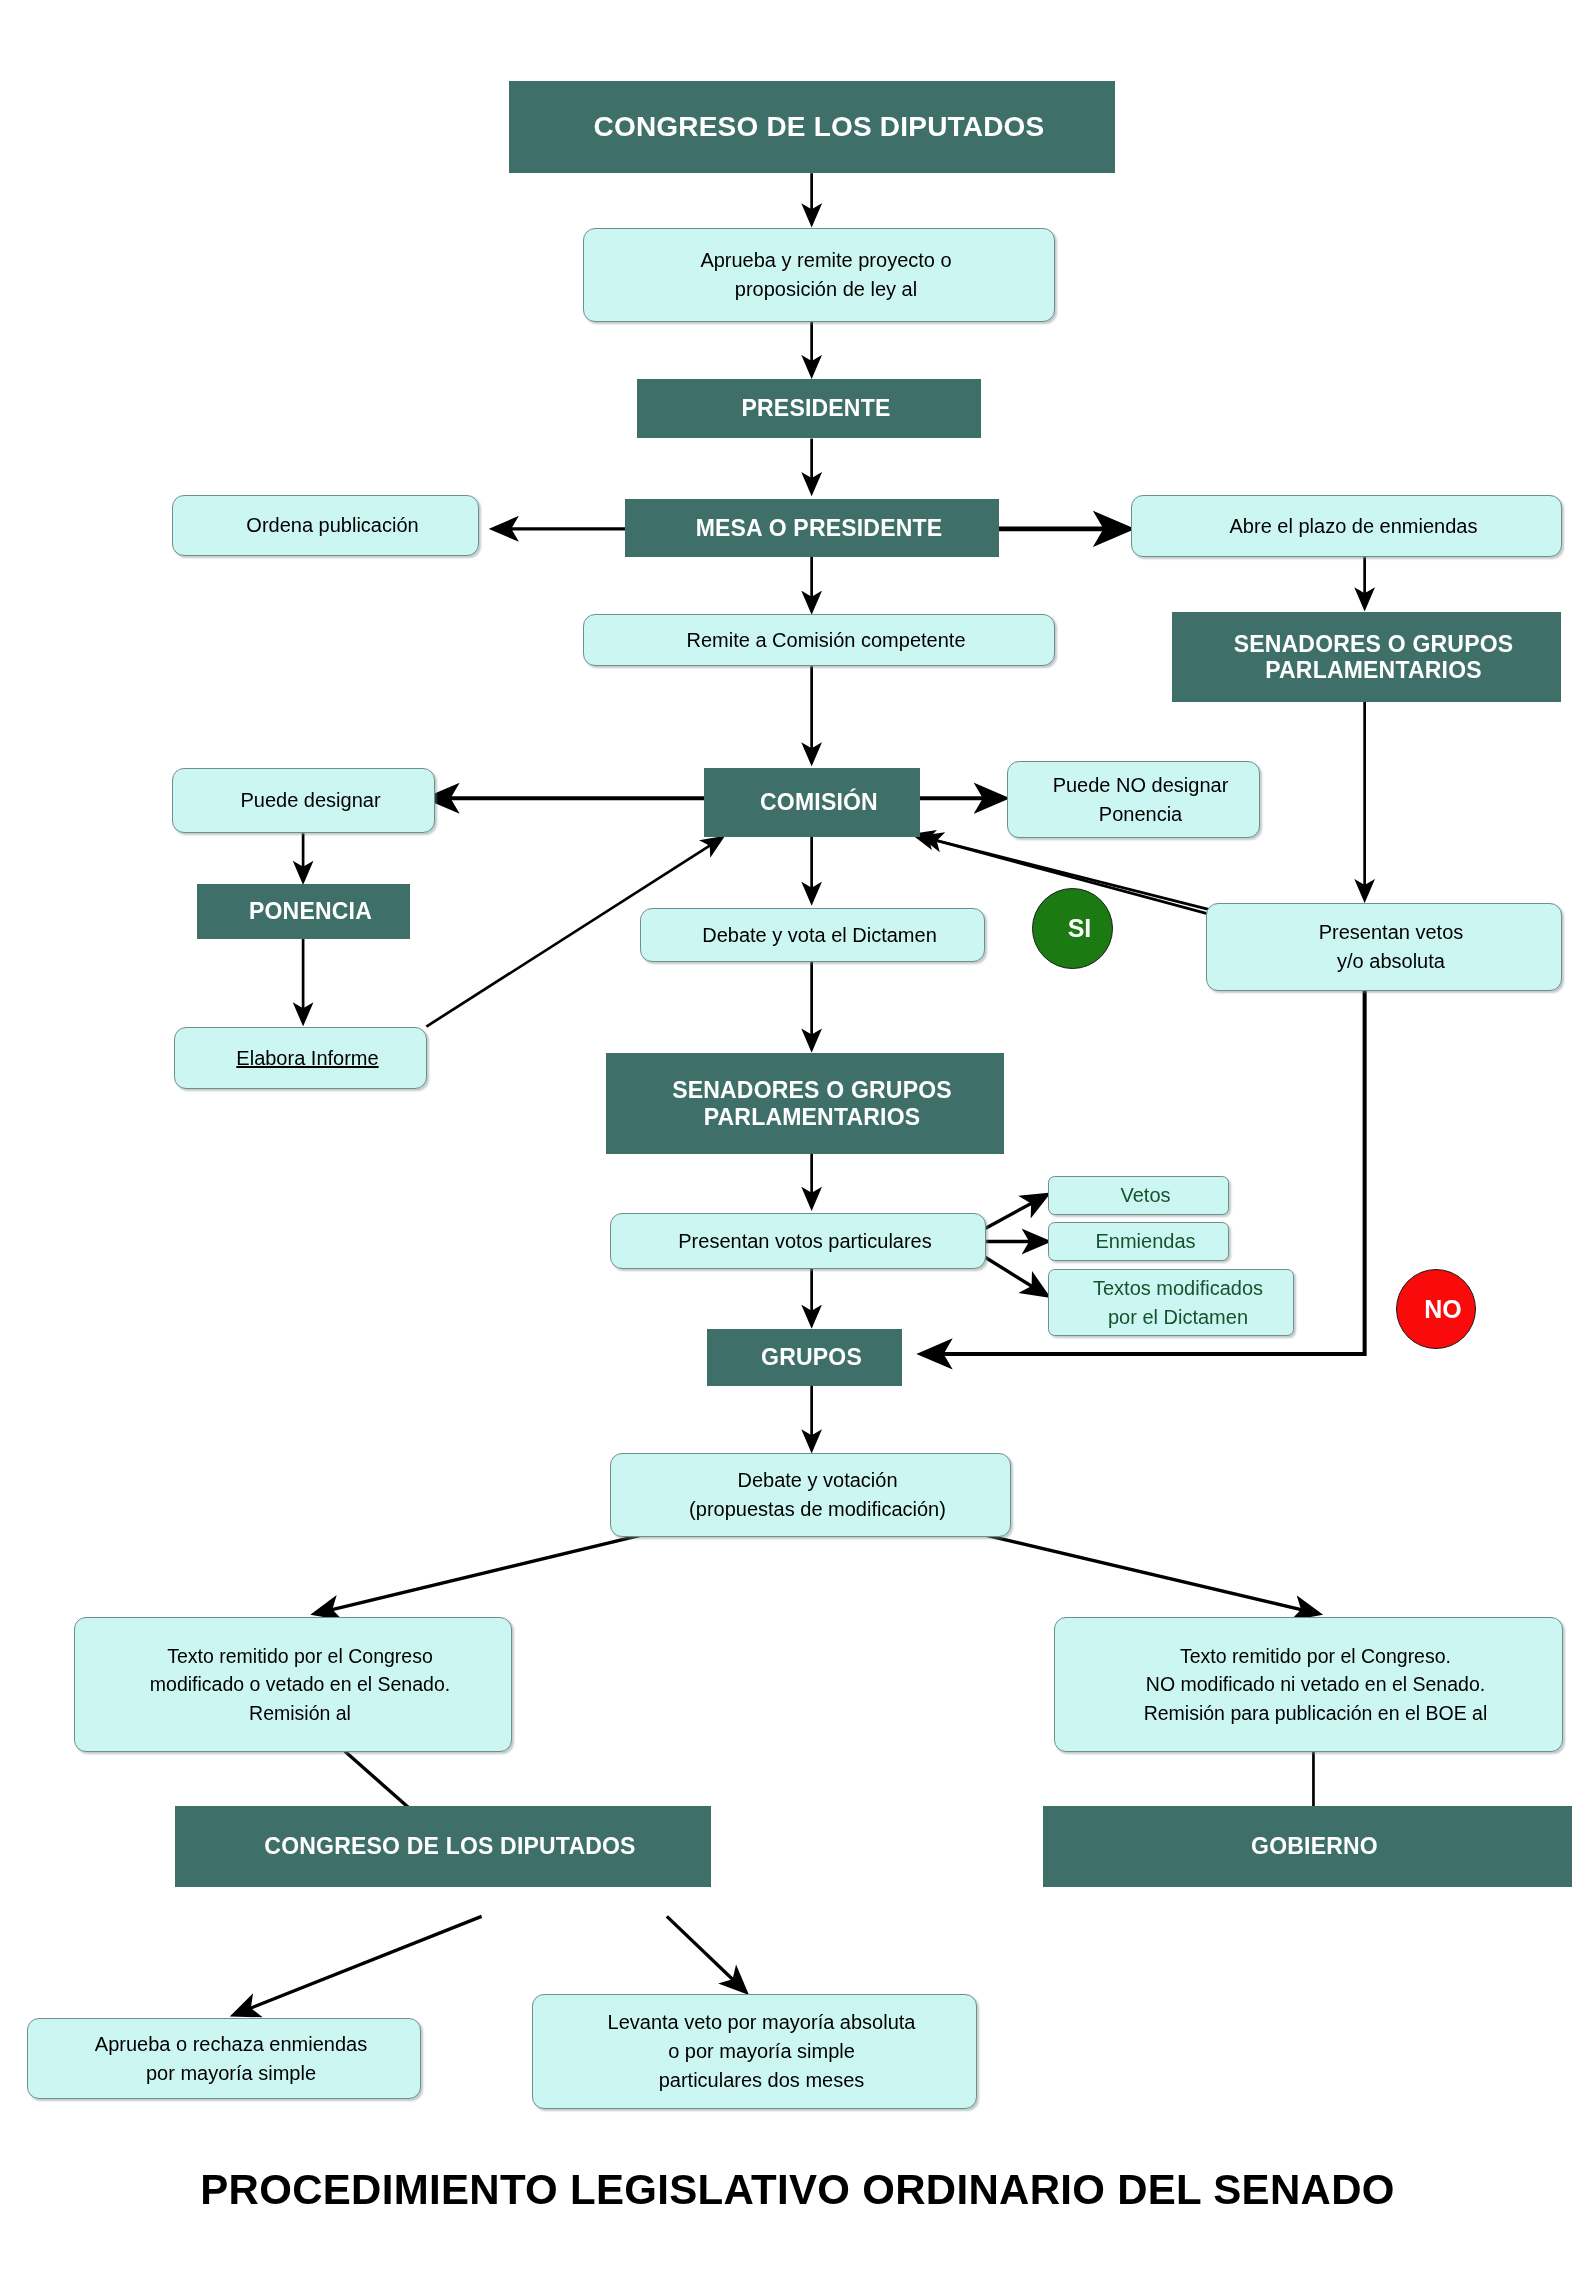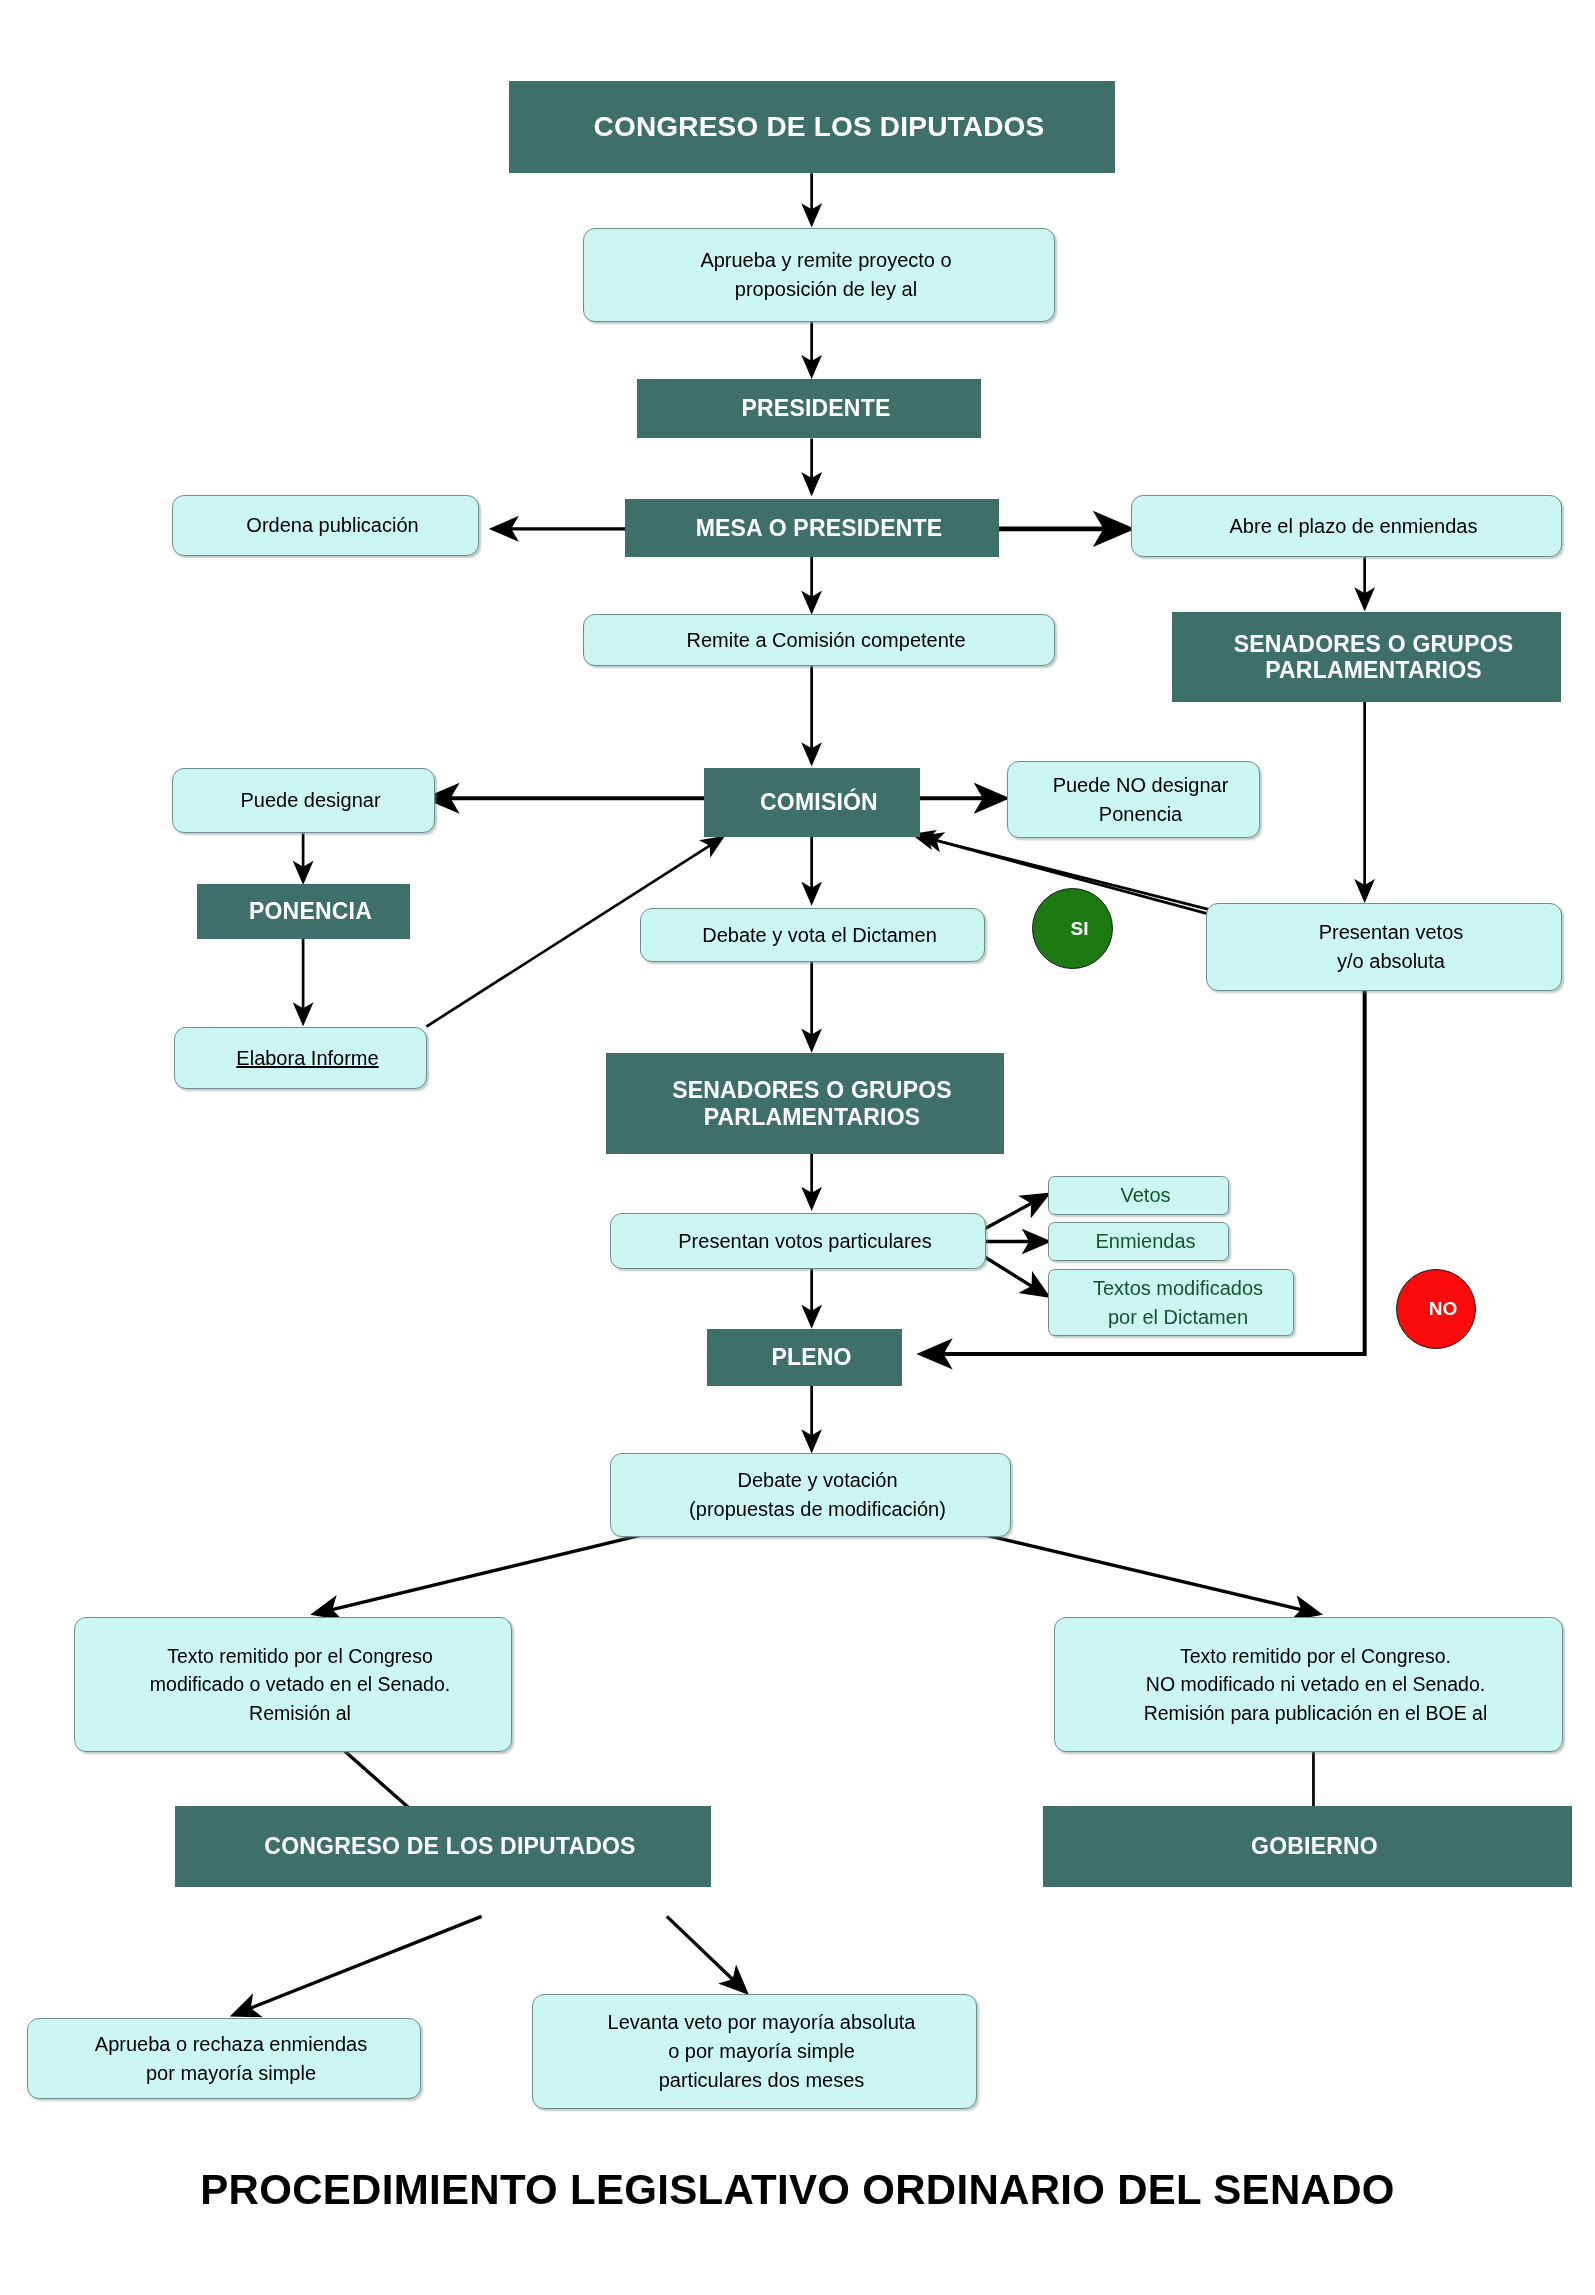--- a/index.html
+++ b/index.html
@@ -67,21 +67,21 @@
     font-weight: bold;
     border: 0.7px solid #1a1a1a;
   }
   .green { background: #1B7A12; }
   .red   { background: #FA0A0A; }
 
   .fs-big   { font-size: 28px; line-height: 1.15; }
   .fs-mid   { font-size: 23px; line-height: 1.15; }
   .fs-body  { font-size: 20px; line-height: 1.45; }
   .fs-body2 { font-size: 19.5px; line-height: 1.45; }
-  .fs-circ  { font-size: 19px; }
+  .fs-circ  { font-size: 25px; }
 
   #chart-title {
     position: absolute;
     left: 0;
     top: 2166px;
     width: 1595px;
     text-align: center;
     font-size: 42px;
     font-weight: bold;
     letter-spacing: 0.3px;
@@ -264,21 +264,21 @@
   <div class="node cyan-sq fs-body" style="left:1048px; top:1269px; width:246px; height:67px;">
     <span class="lbl">Textos modificados
 por el Dictamen</span>
   </div>
 
   <div class="node circle red fs-circ" style="left:1396px; top:1269px; width:80px; height:80px;">
     <span class="lbl">NO</span>
   </div>
 
   <div class="node teal fs-mid" style="left:707px; top:1329px; width:195px; height:57px;">
-    <span class="lbl">PLENO</span>
+    <span class="lbl">GRUPOS</span>
   </div>
 
   <div class="node cyan fs-body" style="left:610px; top:1453px; width:401px; height:84px;">
     <span class="lbl">Debate y votación
 (propuestas de modificación)</span>
   </div>
 
   <div class="node cyan fs-body2" style="left:74px; top:1617px; width:438px; height:135px;">
     <span class="lbl">Texto remitido por el Congreso
 modificado o vetado en el Senado.

